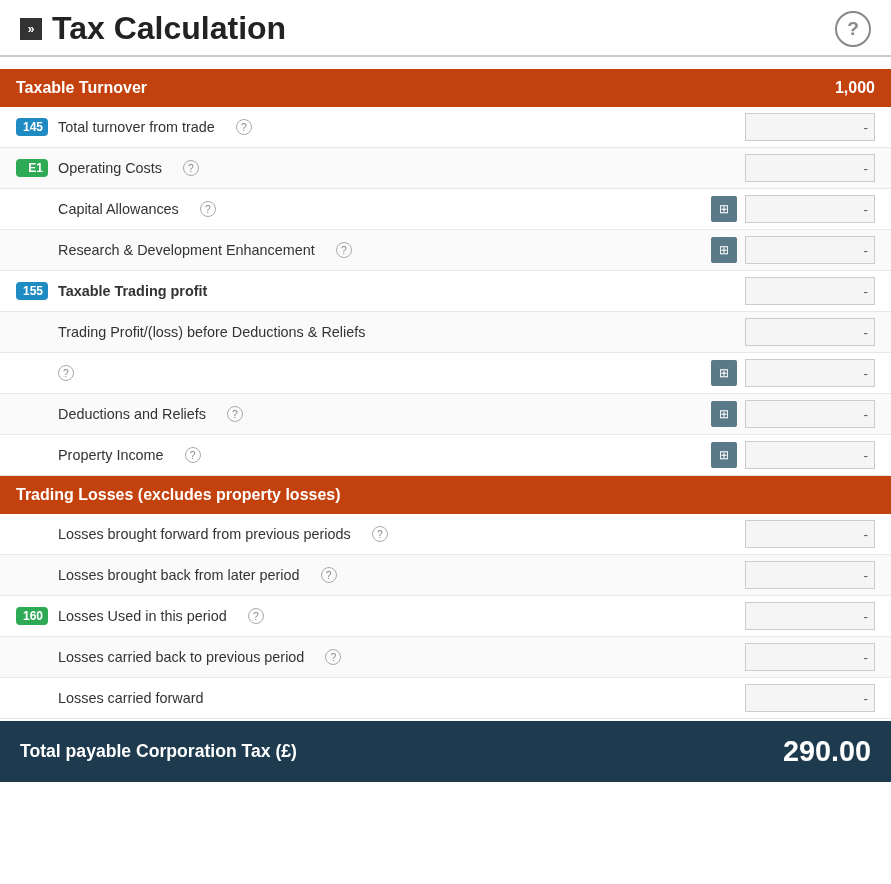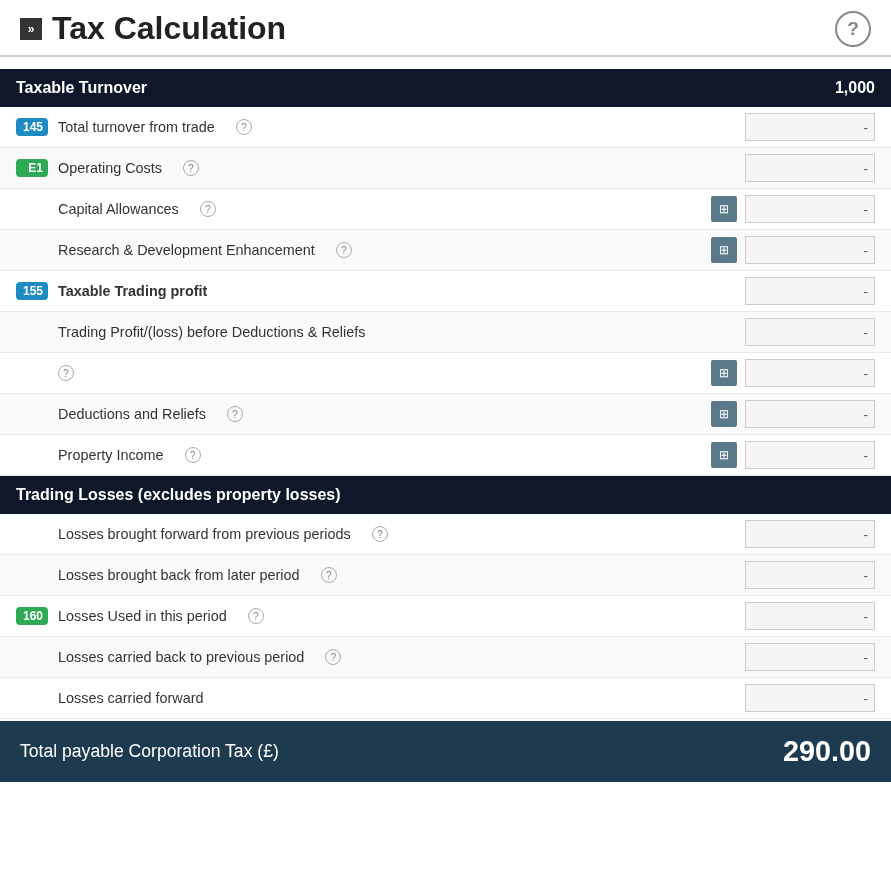--- a/index.html
+++ b/index.html
@@ -48,21 +48,21 @@
       border-radius: 50%;
       display: flex;
       align-items: center;
       justify-content: center;
       color: #888;
       font-size: 1.2rem;
       font-weight: bold;
       cursor: pointer;
     }
     .section-header {
-      background: #0f172a;
+      background: #c2410c;
       color: #fff;
       padding: 10px 16px;
       font-size: 1rem;
       font-weight: bold;
       display: flex;
       justify-content: space-between;
       align-items: center;
       gap: 46px;
     }
     .section-header-value {
@@ -149,21 +149,21 @@
       background: #1e3a4f;
       color: #fff;
       display: flex;
       justify-content: space-between;
       align-items: center;
       padding: 14px 20px;
       margin-top: 2px;
     }
     .footer-label {
       font-size: 1.1rem;
-      font-weight: normal;
+      font-weight: bold;
     }
     .footer-value {
       font-size: 1.8rem;
       font-weight: bold;
     }
     .main-content {
       padding: 0;
     }
     .spacer { height: 12px; }
   </style>

